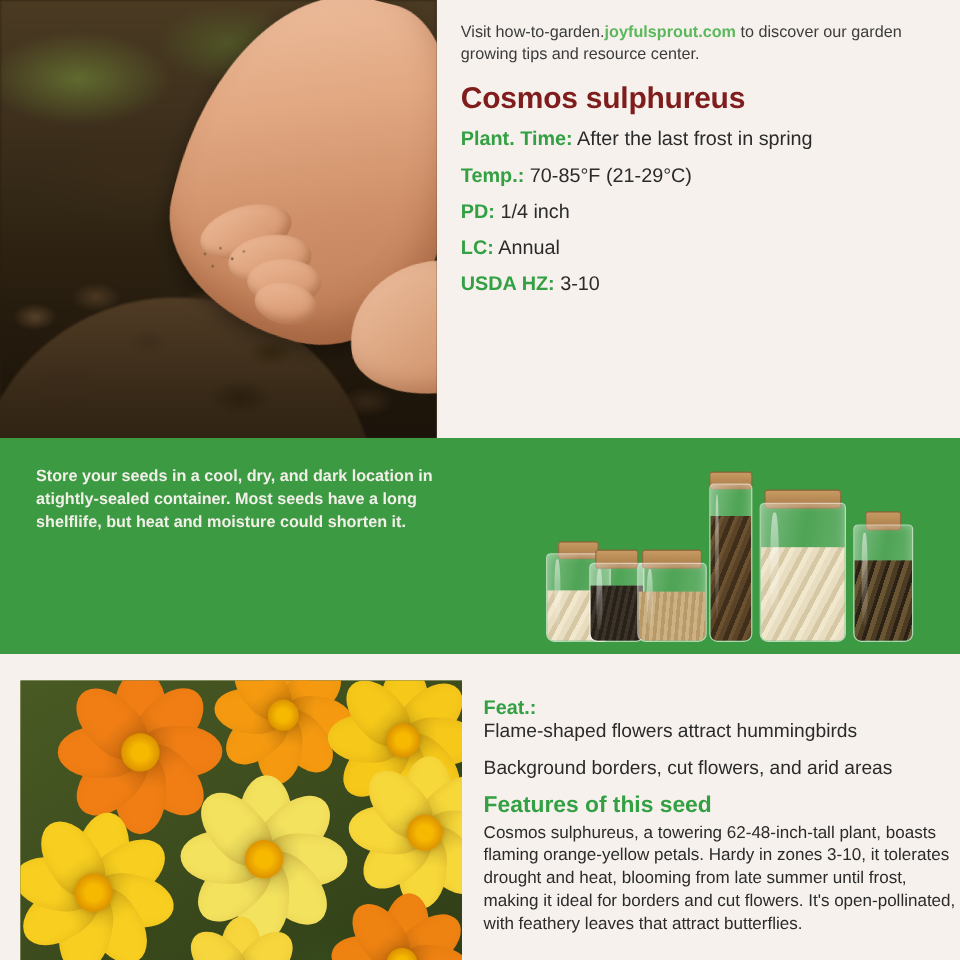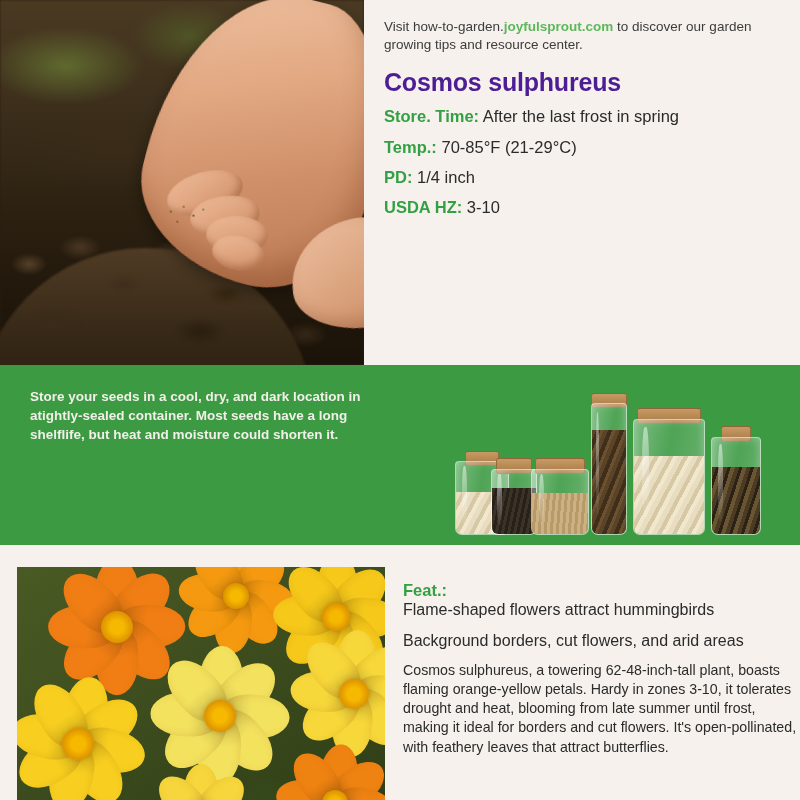--- a/index.html
+++ b/index.html
@@ -64,21 +64,21 @@
     background:
       radial-gradient(circle 2.5px at 20% 40%, #6d5a33, transparent 70%),
       radial-gradient(circle 2.5px at 44% 26%, #7a6438, transparent 70%),
       radial-gradient(circle 2.5px at 62% 52%, #5d4c2a, transparent 70%),
       radial-gradient(circle 2.5px at 32% 70%, #6d5a33, transparent 70%),
       radial-gradient(circle 2.5px at 80% 34%, #8a7344, transparent 70%);}
 
   .info-panel{flex:1;background:#f6f1ec;padding:18px 0 0 20px;box-sizing:border-box;}
   .visit{font-size:13.5px;line-height:1.35;color:#3c3c3c;margin:0 0 14px 0;max-width:380px;}
   .visit .brand{color:#5cb85c;font-weight:700;}
-  .sci-name{font-size:25px;font-weight:700;color:#4c1d95;margin:0 0 10px 0;letter-spacing:-.2px;}
+  .sci-name{font-size:25px;font-weight:700;color:#7f1d1d;margin:0 0 10px 0;letter-spacing:-.2px;}
   .spec{font-size:16.5px;line-height:1.1;margin:0 0 12px 0;color:#2b2b2b;white-space:nowrap;}
   .spec .lbl{color:#33a043;font-weight:700;}
 
   
   .band{position:absolute;left:0;top:365px;width:800px;height:180px;background:#3b9a42;overflow:hidden;}
   .band-text{position:absolute;left:30px;top:22px;width:350px;}
   .band-title{font-size:29px;font-weight:700;color:#f7f4ef;margin:0 0 10px 0;letter-spacing:-.3px;}
   .band-body{font-size:13.5px;line-height:1.42;color:#f2efe9;margin:0;font-weight:bold;}
   .jars{position:absolute;left:455px;bottom:10px;width:340px;height:160px;}
   .jar{position:absolute;bottom:0;}
@@ -138,23 +138,24 @@
       <div class="finger f3"></div>
       <div class="finger f4"></div>
       <div class="hand2"></div>
       <div class="seedbits"></div>
     </div>
 
     <div class="info-panel">
       <p class="visit"><span>Visit how-to-garden.</span><span class="brand">joyfulsprout.com</span><span> to discover our garden growing tips and resource center.</span></p>
       <h1 class="sci-name">Cosmos sulphureus</h1>
 
-      <p class="spec"><span class="lbl">Store. Time:</span> <span>After the last frost in spring</span></p>
+      <p class="spec"><span class="lbl">Plant. Time:</span> <span>After the last frost in spring</span></p>
       <p class="spec"><span class="lbl">Temp.:</span> <span>70-85°F (21-29°C)</span></p>
       <p class="spec"><span class="lbl">PD:</span> <span>1/4 inch</span></p>
+      <p class="spec"><span class="lbl">LC:</span> <span>Annual</span></p>
       <p class="spec"><span class="lbl">USDA HZ:</span> <span>3-10</span></p>
     </div>
   </div>
 
   <div class="band">
     <div class="band-text">
       <p class="band-body">Store your seeds in a cool, dry, and dark location in atightly-sealed container. Most seeds have a long shelflife, but heat and moisture could shorten it.</p>
     </div>
 
     <div class="jars">
@@ -300,16 +301,17 @@
           <span class="petal" style="width: 34.72px; height: 54.88px; margin-left: -17.36px; margin-top: -54.88px; background: linear-gradient(rgb(246, 214, 60) 0%, rgb(246, 214, 60) 55%, rgba(0, 0, 0, 0.22) 130%); transform: rotate(270deg); box-shadow: rgba(150, 80, 0, 0.18) 0px -6px 10px inset;"></span>
           <span class="petal" style="width: 34.72px; height: 54.88px; margin-left: -17.36px; margin-top: -54.88px; background: linear-gradient(rgb(246, 214, 60) 0%, rgb(246, 214, 60) 55%, rgba(0, 0, 0, 0.22) 130%); transform: rotate(315deg); box-shadow: rgba(150, 80, 0, 0.18) 0px -6px 10px inset;"></span>
           <span class="core" style="width: 24px; height: 24px;"></span>
         </div>
     </div>
 
     <div class="feat-panel">
       <p class="flabel">Feat.:</p>
       <p class="fvalue">Flame-shaped flowers attract hummingbirds</p>
       <p class="fvalue">Background borders, cut flowers, and arid areas</p>
+      <h3 class="fhead">Features of this seed</h3>
       <p class="fbody">Cosmos sulphureus, a towering 62-48-inch-tall plant, boasts flaming orange-yellow petals. Hardy in zones 3-10, it tolerates drought and heat, blooming from late summer until frost, making it ideal for borders and cut flowers. It's open-pollinated, with feathery leaves that attract butterflies.</p>
     </div>
   </div>
 </div>
 
 </body></html>

